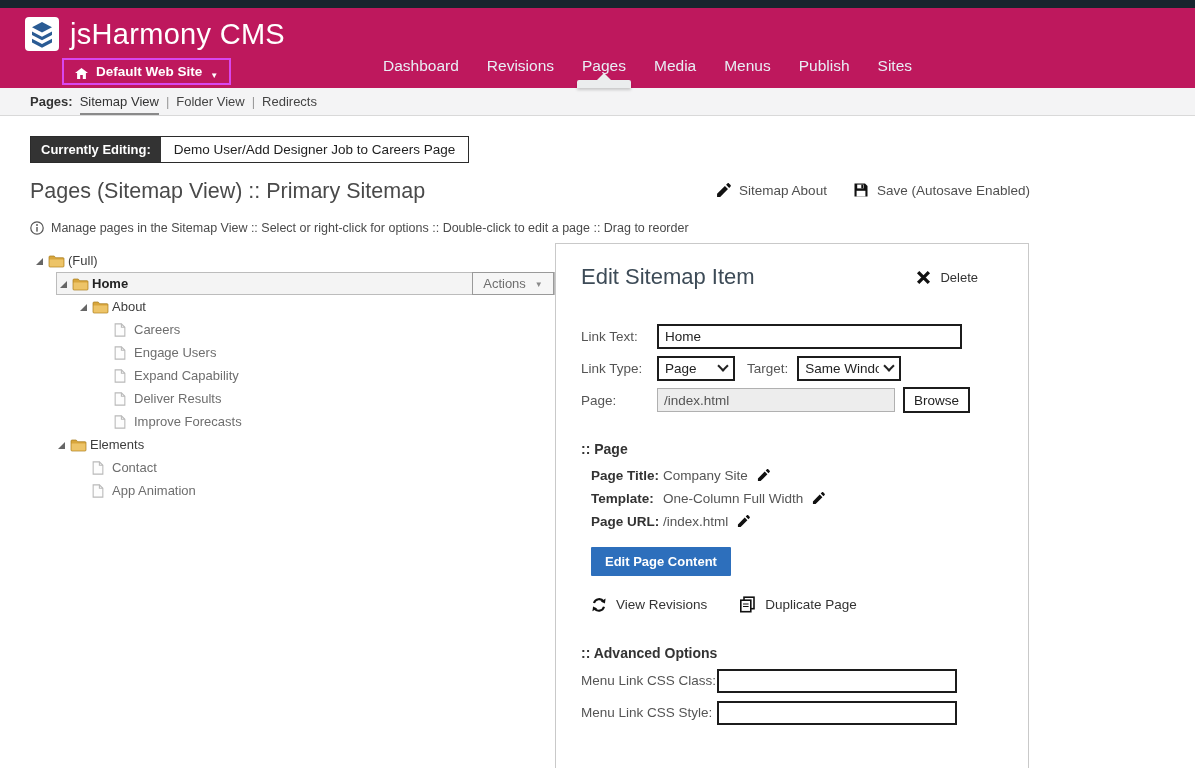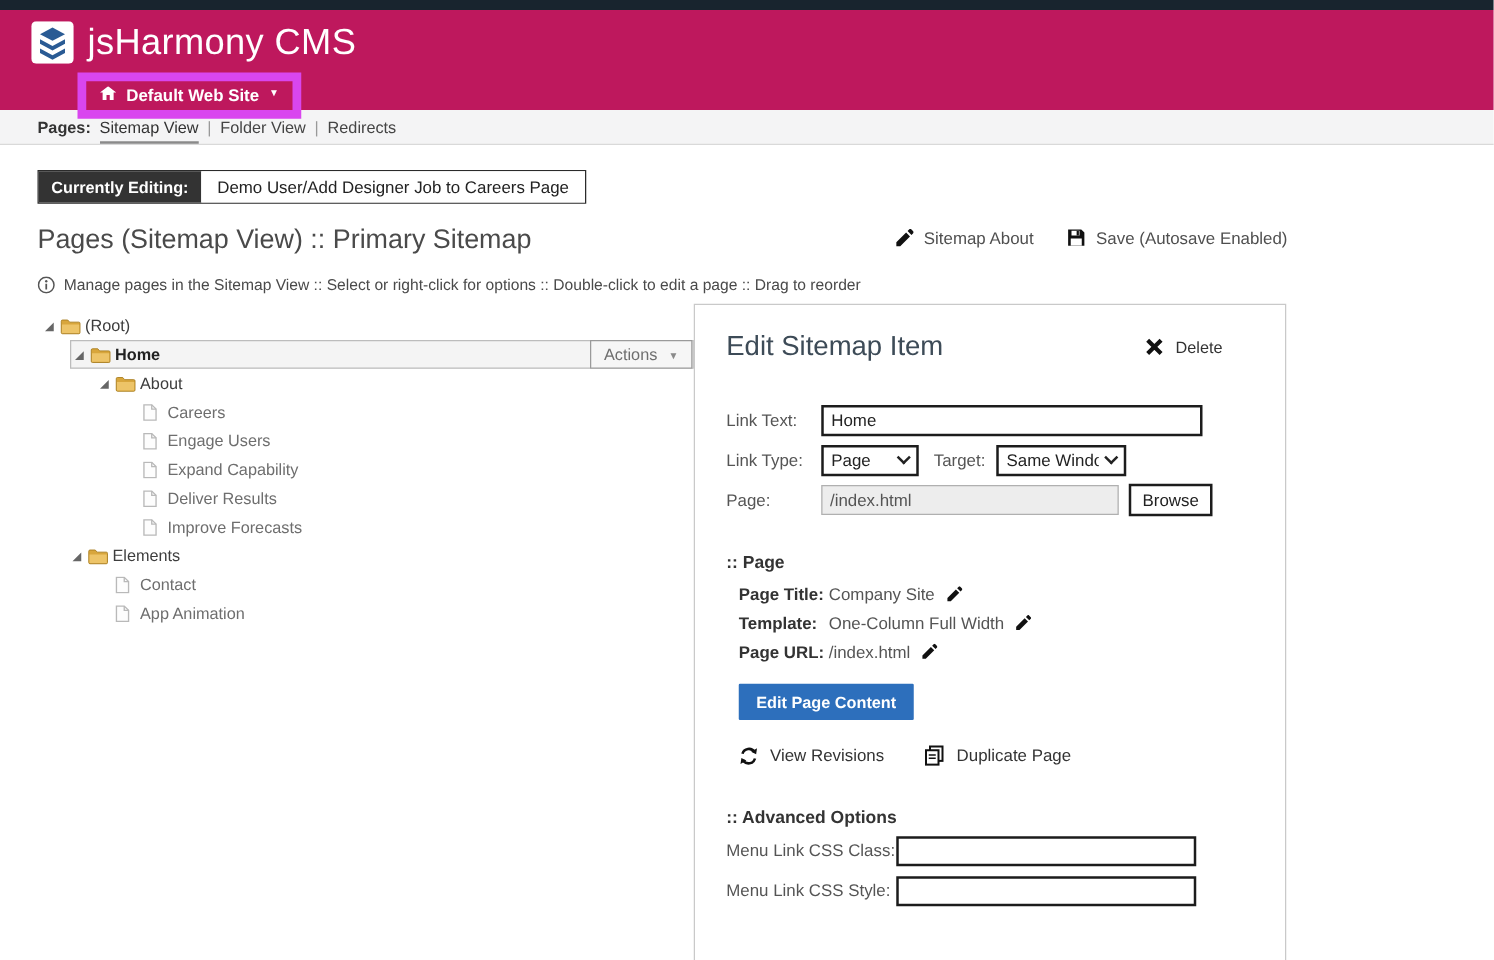--- a/index.html
+++ b/index.html
@@ -7,22 +7,22 @@
   body {
     width:1195px; height:768px; overflow:hidden; position:relative;
     background:#fff; font-family:"Liberation Sans", sans-serif; color:#333;
   }
   
   .top-strip { height:8px; background:#18242e; }
   .navbar { height:80px; background:#be185d; position:relative; }
   .brand-row { position:absolute; left:25px; top:9px; display:flex; align-items:center; gap:11px; }
   .brand-title { font-size:29px; color:#fff; letter-spacing:.3px; }
   .site-selector {
-    position:absolute; left:62px; top:50px; border:7px solid #d946ef; color:#fff;
-    font-size:13.5px; font-weight:bold; padding:4px 11px; display:flex; align-items:flex-start; gap:8px; cursor:pointer;
+    position:absolute; left:62px; top:50px; border:2px solid #d946ef; color:#fff;
+    font-size:13.5px; font-weight:bold; padding:4px 11px; display:flex; align-items:flex-end; gap:8px; cursor:pointer;
   }
   .site-selector .caret { font-size:8px; position:relative; top:1px; }
   .nav { position:absolute; left:383px; bottom:13px; display:flex; gap:28px; list-style:none; margin:0; padding:0; }
   .nav li { color:#e9eef5; font-size:15.5px; cursor:pointer; position:relative; }
   .nav li.active .tab-indicator {
     position:absolute; left:50%; transform:translateX(-50%); bottom:-13px;
     width:54px; height:8px; background:#ebedee; border-radius:2px 2px 0 0;
     box-shadow:0 2px 3px rgba(0,0,0,.18);
   }
   .nav li.active .tab-indicator::before {
@@ -138,20 +138,29 @@
   </div>
   <div class="site-selector">
     <span style="display:flex;">
       <svg width="13" height="11" viewBox="0 0 13 11">
           <path d="M6.5 0 L13 5 H10.9 V11 H7.8 V7 H5.2 V11 H2.1 V5 H0 Z" fill="#fff"></path>
         </svg>
     </span>
     <span>Default Web Site</span>
     <span class="caret">▼</span>
   </div>
+  <ul class="nav" id="main-nav">
+      <li><span>Dashboard</span></li>
+      <li><span>Revisions</span></li>
+      <li class="active"><span>Pages</span><span class="tab-indicator"></span></li>
+      <li><span>Media</span></li>
+      <li><span>Menus</span></li>
+      <li><span>Publish</span></li>
+      <li><span>Sites</span></li>
+    </ul>
 </div>
 
 <div class="breadcrumb-bar">
   <span class="prefix">Pages:</span>
   <span id="breadcrumb-links" style="display:flex; gap:7px; align-items:center;">
       <a class="active">Sitemap View</a>
       <span class="sep">|</span>
       <a>Folder View</a>
       <span class="sep">|</span>
       <a>Redirects</a>
@@ -208,21 +217,21 @@
             <svg width="10" height="10" viewBox="0 0 10 10">
               <polygon points="9,2 9,9 2,9" fill="#666"></polygon>
             </svg>
           </span>
           <span class="nicon">
             <svg width="17" height="14" viewBox="0 0 17 14">
               <path d="M1 3 Q1 2 2 2 H6.2 L7.7 3.7 H15 Q16 3.7 16 4.7 V12 Q16 13 15 13 H2 Q1 13 1 12 Z" fill="#d8a63c" stroke="#a87d1e" stroke-width="0.7"></path>
               <path d="M1.6 5.6 H15.4 V11.9 Q15.4 12.4 14.9 12.4 H2.1 Q1.6 12.4 1.6 11.9 Z" fill="#edc468"></path>
             </svg>
           </span>
-          <span class="lab-folder">(Root)</span>
+          <span class="lab-folder">(Full)</span>
         </span>
       </div>
       <div class="trow selected">
         <span class="spacer" style="width: 26px;"></span>
         <span class="row-body">
           <span class="exp">
             <svg width="10" height="10" viewBox="0 0 10 10">
               <polygon points="9,2 9,9 2,9" fill="#666"></polygon>
             </svg>
           </span>

